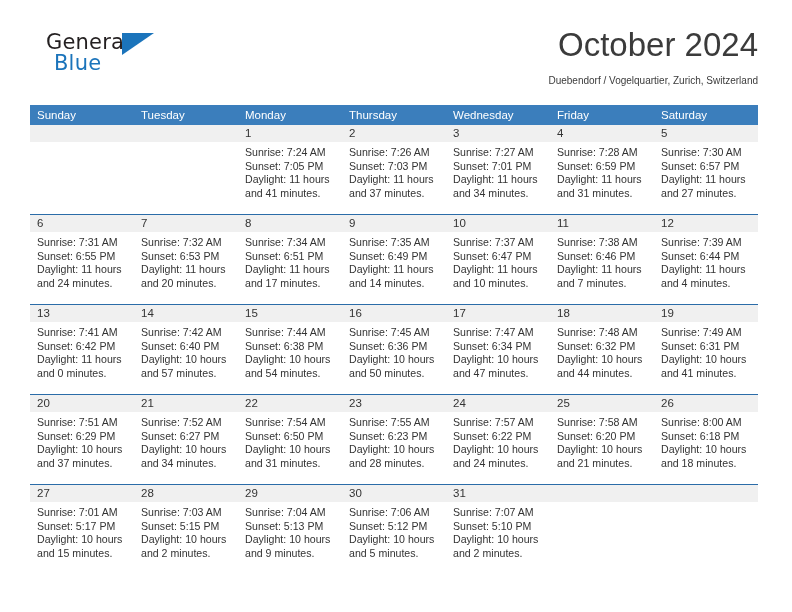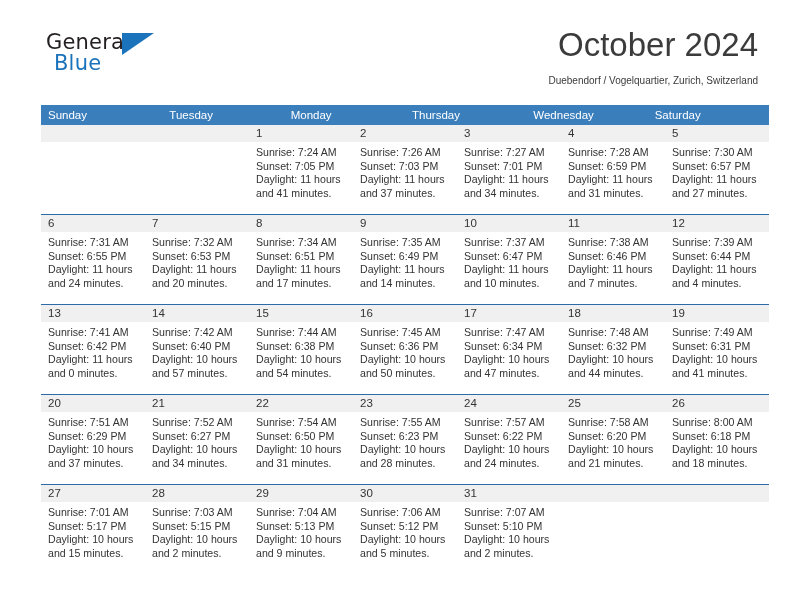--- a/index.html
+++ b/index.html
@@ -85,21 +85,20 @@
     color: #3b3b3b;
     white-space: nowrap;
   }
 
   
   .calendar {
     position: absolute;
     left: 30px;
     top: 105px;
     width: 728px;
-    margin-left: 11px;
   }
   .weekday-row {
     display: flex;
     width: 100%;
     background: #3b7ebc;
   }
   .weekday-cell {
     flex: 1 1 0;
     height: 20px;
     line-height: 20px;
@@ -165,20 +164,21 @@
     <div class="subtitle">Duebendorf / Vogelquartier, Zurich, Switzerland</div>
   </div>
 
   <div class="calendar">
     <div class="weekday-row" id="weekday-row">
         <div class="weekday-cell">Sunday</div>
         <div class="weekday-cell">Tuesday</div>
         <div class="weekday-cell">Monday</div>
         <div class="weekday-cell">Thursday</div>
         <div class="weekday-cell">Wednesday</div>
+        <div class="weekday-cell">Friday</div>
         <div class="weekday-cell">Saturday</div>
       </div>
     <div id="weeks-container">
         <div class="week-row first">
           <div class="day-cell blank-cell">
             <div class="day-number empty"></div>
           </div>
           <div class="day-cell blank-cell">
             <div class="day-number empty"></div>
           </div>

